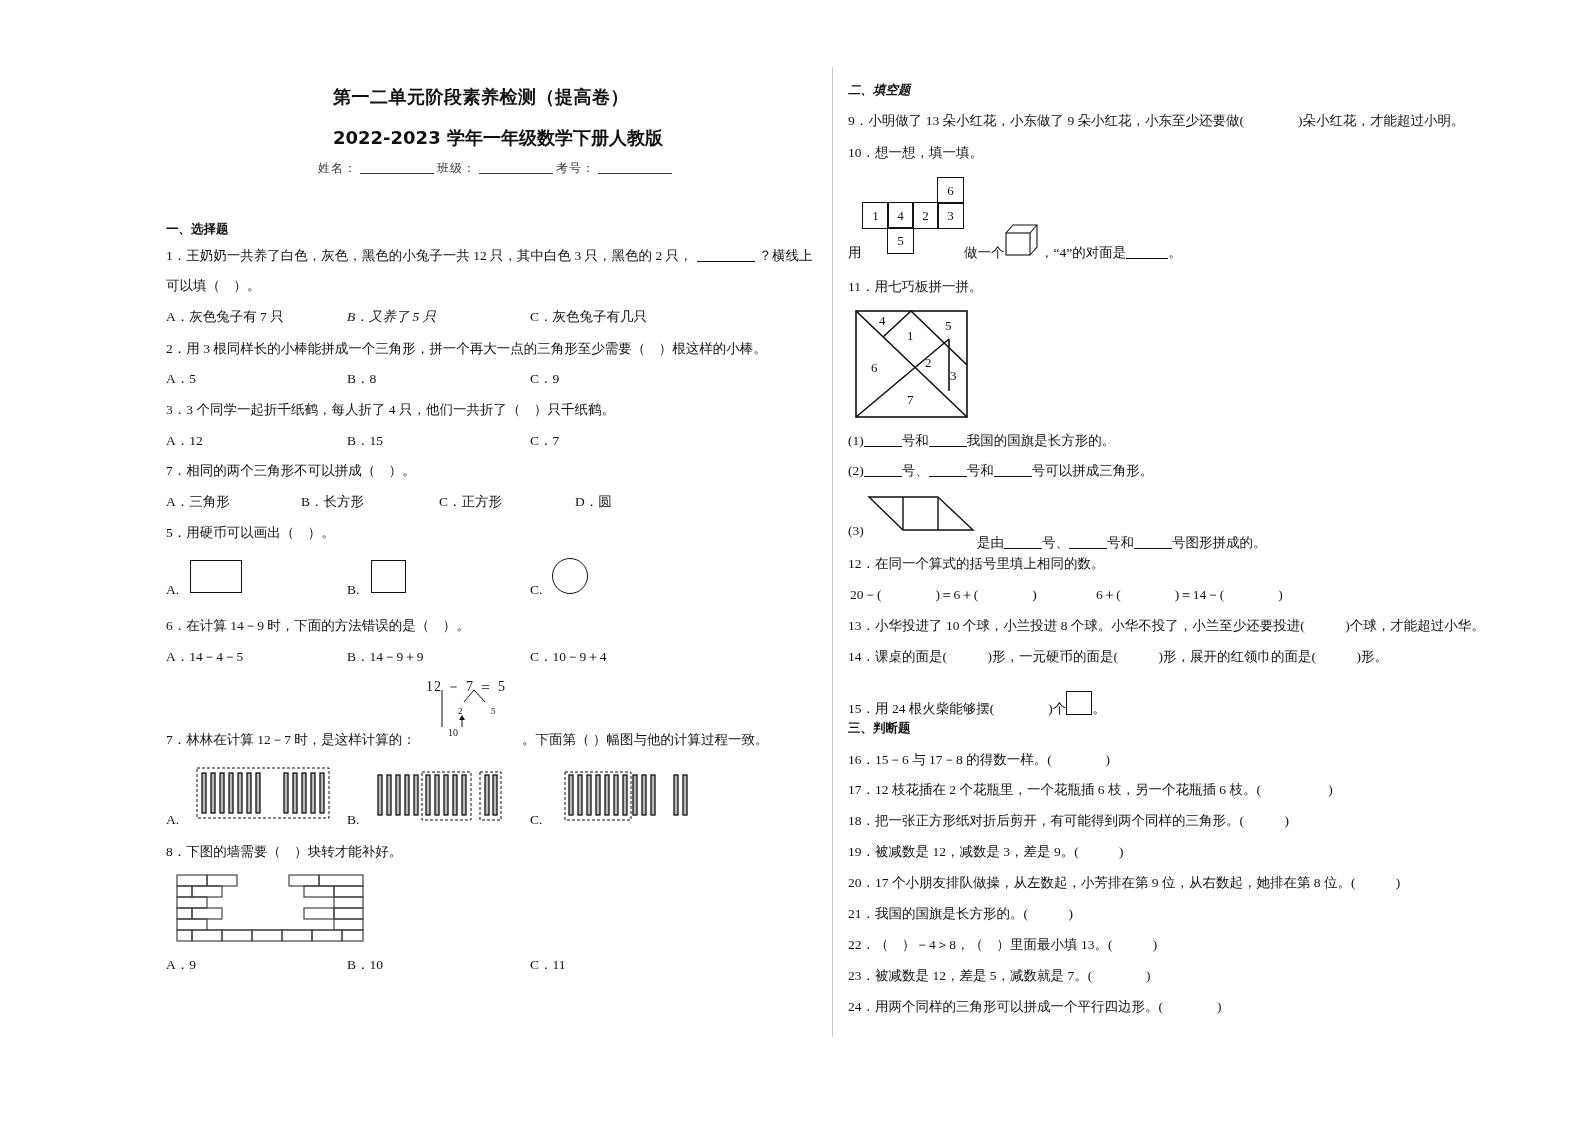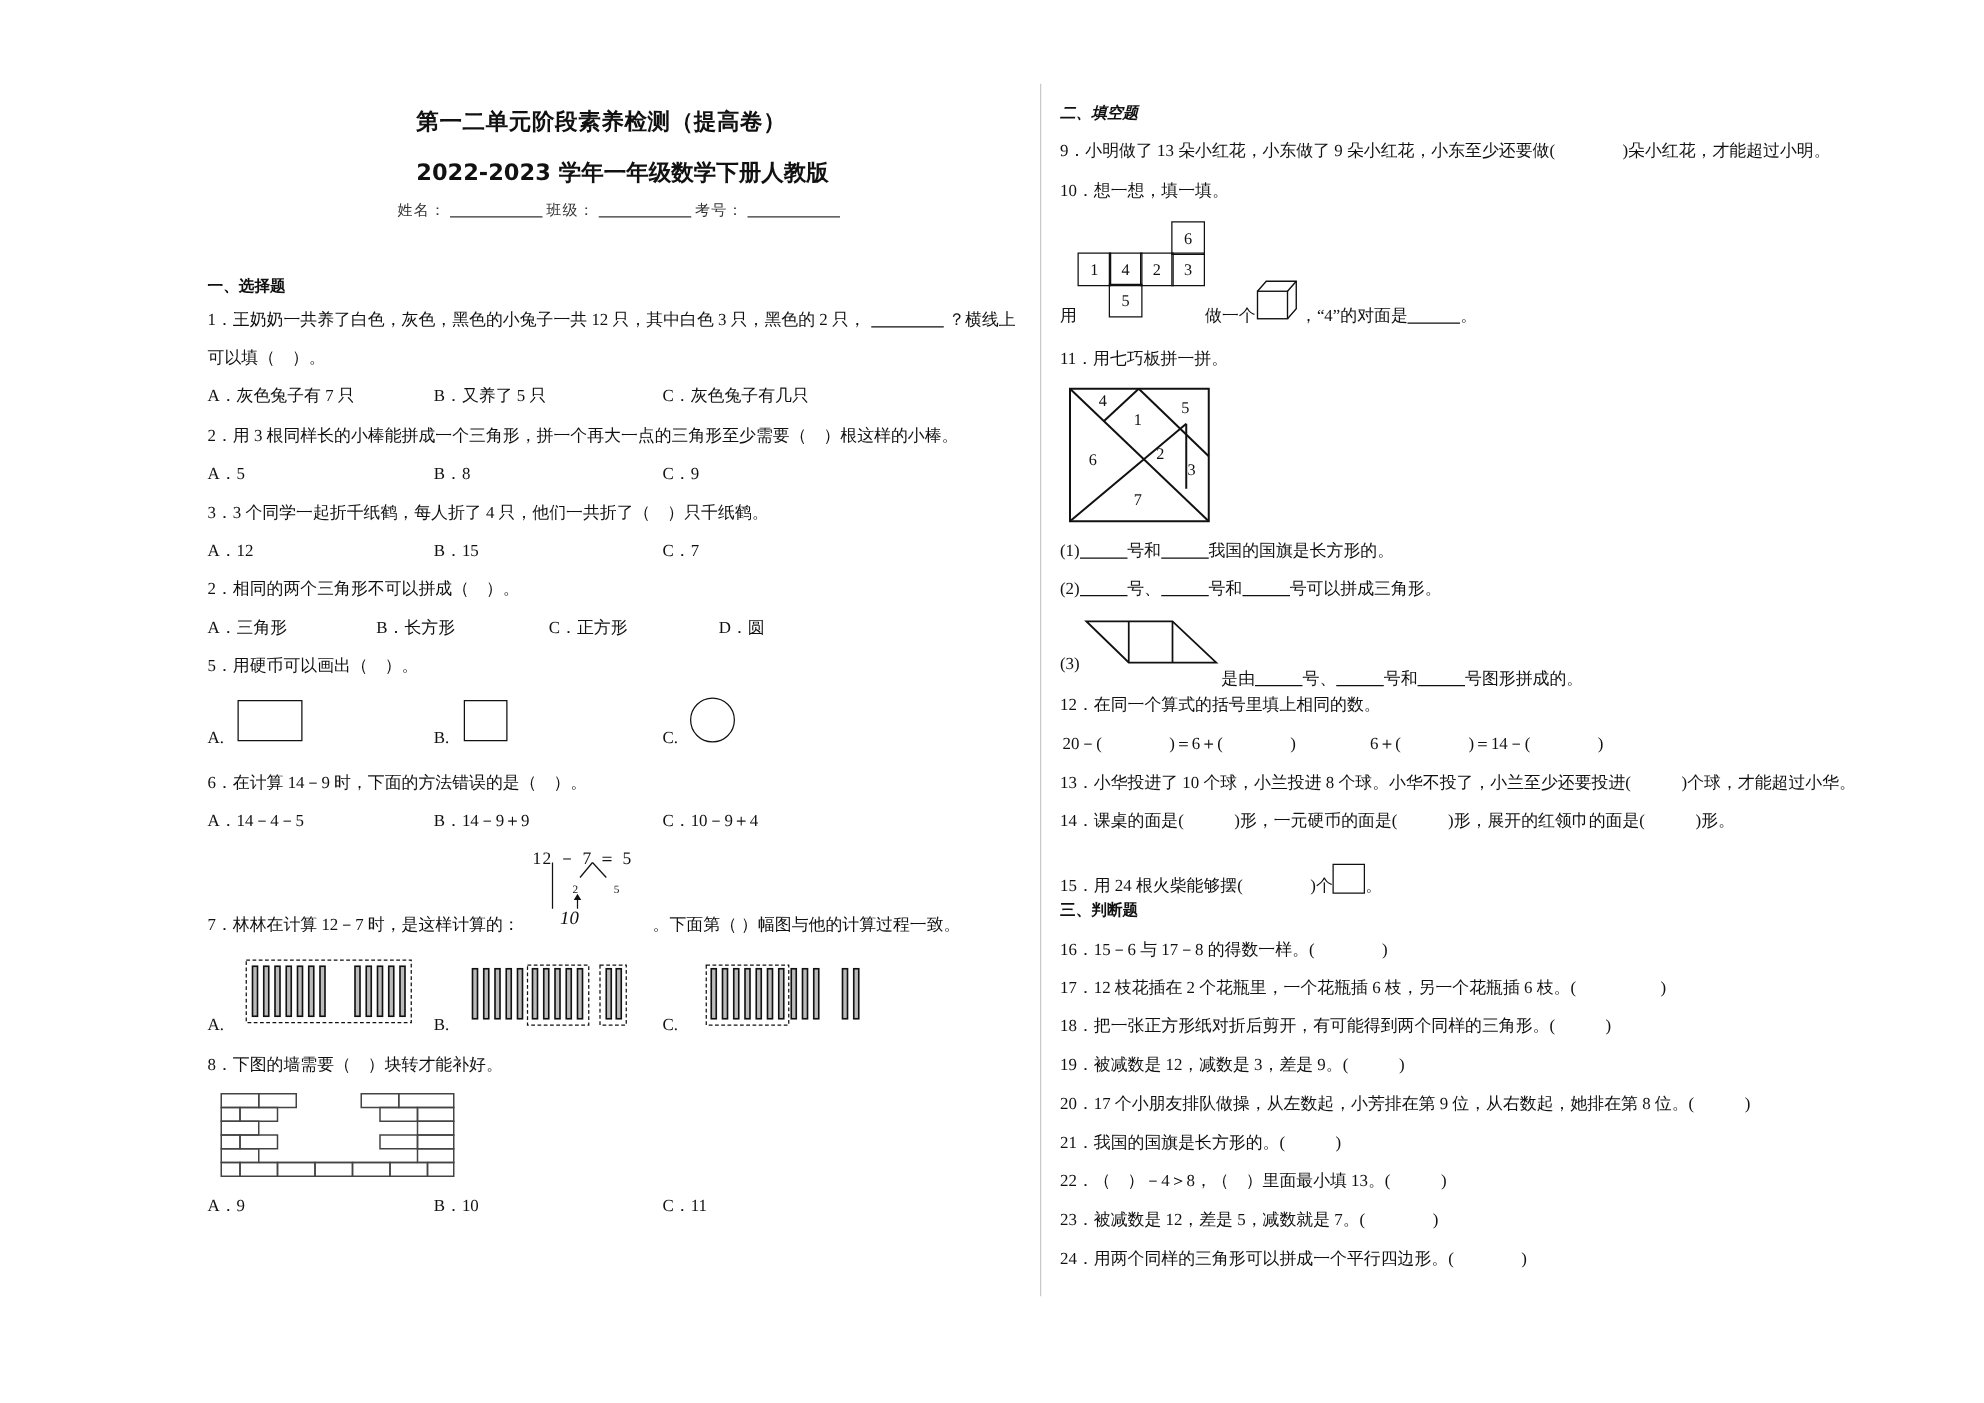--- a/index.html
+++ b/index.html
@@ -32,34 +32,34 @@
   <span>姓名：</span><span class="blank"></span><span>班级：</span><span class="blank"></span><span>考号：</span><span class="blank"></span>
 </div>
 
 <div class="abs section" style="left:166px; top:221px;">一、选择题</div>
 
 <div class="abs q" style="left:166px; top:247px;">
   <span>1．王奶奶一共养了白色，灰色，黑色的小兔子一共 12 只，其中白色 3 只，黑色的 2 只，</span><span class="uline"></span><span>？横线上</span>
 </div>
 <div class="abs q" style="left:166px; top:277px;">可以填（　）。</div>
 <div class="abs opt" style="left:166px; top:308px;">A．灰色兔子有 7 只</div>
-<div class="abs opt" style="left:347px; top:308px;">B．又养了 5 只</div>
+<div class="abs opt" style="left:347px; top:308px;font-style:italic;">B．又养了 5 只</div>
 <div class="abs opt" style="left:530px; top:308px;">C．灰色兔子有几只</div>
 
 <div class="abs q" style="left:166px; top:340px;">2．用 3 根同样长的小棒能拼成一个三角形，拼一个再大一点的三角形至少需要（　）根这样的小棒。</div>
 <div class="abs opt" style="left:166px; top:370px;">A．5</div>
 <div class="abs opt" style="left:347px; top:370px;">B．8</div>
 <div class="abs opt" style="left:530px; top:370px;">C．9</div>
 
 <div class="abs q" style="left:166px; top:401px;">3．3 个同学一起折千纸鹤，每人折了 4 只，他们一共折了（　）只千纸鹤。</div>
 <div class="abs opt" style="left:166px; top:432px;">A．12</div>
 <div class="abs opt" style="left:347px; top:432px;">B．15</div>
 <div class="abs opt" style="left:530px; top:432px;">C．7</div>
 
-<div class="abs q" style="left:166px; top:462px;">2．相同的两个三角形不可以拼成（　）。</div>
+<div class="abs q" style="left:166px; top:462px;">7．相同的两个三角形不可以拼成（　）。</div>
 <div class="abs opt" style="left:166px; top:493px;">A．三角形</div>
 <div class="abs opt" style="left:301px; top:493px;">B．长方形</div>
 <div class="abs opt" style="left:439px; top:493px;">C．正方形</div>
 <div class="abs opt" style="left:575px; top:493px;">D．圆</div>
 
 <div class="abs q" style="left:166px; top:524px;">5．用硬币可以画出（　）。</div>
 <div class="abs opt" style="left:166px; top:582px;">A.</div>
 <div class="abs" style="left:190px; top:560px; width:50px; height:31px; border:1.5px solid #111;"></div>
 <div class="abs opt" style="left:347px; top:582px;">B.</div>
 <div class="abs" style="left:371px; top:560px; width:33px; height:31px; border:1.5px solid #111;"></div>
@@ -71,21 +71,21 @@
 <div class="abs opt" style="left:347px; top:648px;">B．14－9＋9</div>
 <div class="abs opt" style="left:530px; top:648px;">C．10－9＋4</div>
 
 <div class="abs q" style="left:166px; top:731px;">7．林林在计算 12－7 时，是这样计算的：</div>
 <div class="abs q" style="left:522px; top:731px;">。下面第（ ）幅图与他的计算过程一致。</div>
 
 <div>
   <div class="abs" style="left:426px; top:678px; font-size:14px; letter-spacing:1px;">12  －  7 ＝ 5</div>
   <div class="abs" style="left:458px; top:706px; font-size:9px;">2</div>
   <div class="abs" style="left:491px; top:706px; font-size:9px;">5</div>
-  <div class="abs" style="left:448px; top:727px; font-size:15px;font-style:italic;">10</div>
+  <div class="abs" style="left:448px; top:727px; font-size:10px;">10</div>
   <svg style="left:0; top:0;" width="1" height="1">
     <line x1="442" y1="690" x2="442" y2="727" stroke="#111" stroke-width="1"></line>
     <line x1="474" y1="690" x2="464" y2="702" stroke="#111" stroke-width="1"></line>
     <line x1="474" y1="690" x2="485" y2="702" stroke="#111" stroke-width="1"></line>
     <line x1="462" y1="727" x2="462" y2="718" stroke="#111" stroke-width="1"></line>
     <polygon points="459,720 465,720 462,715" fill="#111"></polygon>
   </svg>
 </div>
 
 <div class="abs opt" style="left:166px; top:812px;">A.</div>

